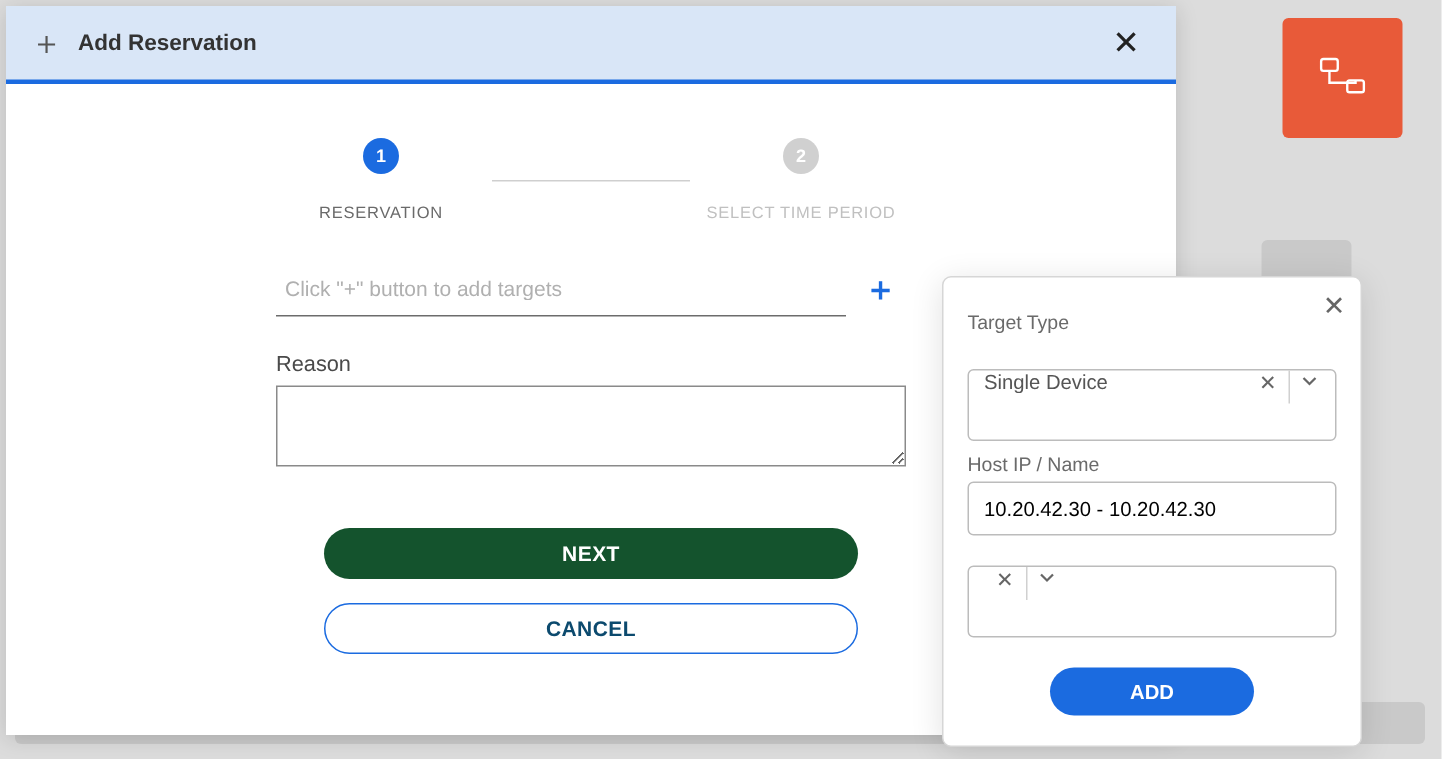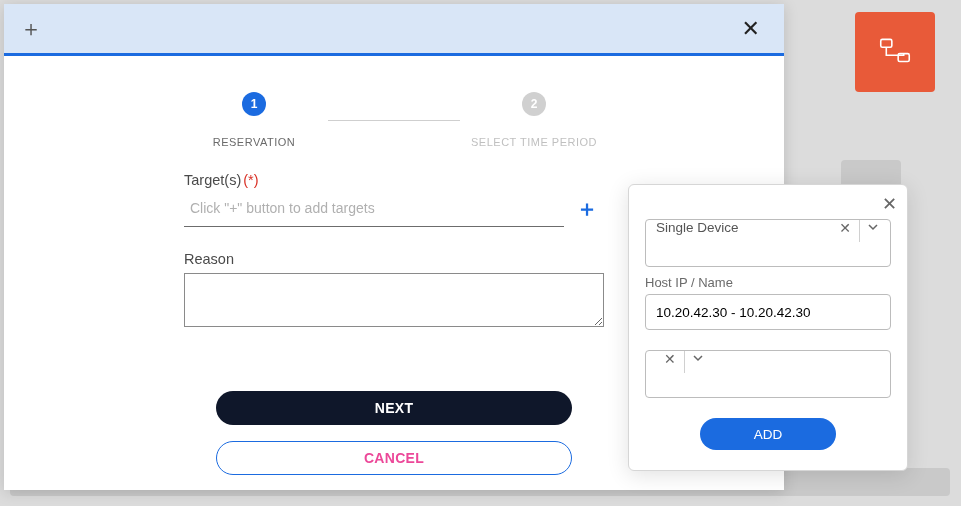--- a/index.html
+++ b/index.html
@@ -66,22 +66,22 @@
   .reason-area {
     width:100%; height:54px; margin-top:6px; border:1px solid #8a8a8a;
     resize:both; overflow:auto; padding:6px; font-size:14px; font-family:inherit;
   }
 
   .buttons { margin-top:36px; display:flex; flex-direction:column; gap:16px; align-items:center;}
   .btn {
     width:356px; height:34px; border-radius:17px; border:none; font-size:14px; font-weight:600;
     cursor:pointer; letter-spacing:.3px;
   }
-  .btn-primary { background:#0f172a; color:#fff;margin-top:24px; }
-  .btn-secondary { background:#fff; color:#ec4899; border:1.5px solid #1b6be0; }
+  .btn-primary { background:#14532d; color:#fff; }
+  .btn-secondary { background:#fff; color:#0c4a6e; border:1.5px solid #1b6be0; }
 
   
   .popover {
     position:absolute; top:184px; left:628px; width:280px; background:#fff;
     border:1px solid #d6d6d6; border-radius:6px; padding:14px 16px 20px 16px;
     box-shadow:0 4px 22px rgba(0,0,0,.12);
     display:flex; flex-direction:column;
   }
   .popover-close { position:absolute; top:8px; right:10px; font-size:18px; color:#666; cursor:pointer; }
   .pop-label { font-size:13px; color:#6a6a6a; margin-top:8px; margin-bottom:4px; }
@@ -93,64 +93,58 @@
   .pop-field .clear { color:#666; padding:0 8px; cursor:pointer; font-size:14px; }
   .pop-field .divider { width:1px; height:22px; background:#d0d0d0; }
   .pop-field .caret { padding:0 8px; cursor:pointer; }
   .pop-field .caret svg { width:10px; height:10px; }
   .pop-input {
     border:1px solid #bcbcbc; border-radius:4px; height:36px; padding:0 10px;
     font-size:13.5px; color:#000000; outline:none; width:100%;
   }
   .pop-add {
     margin:20px auto 0 auto; width:136px; height:32px; border-radius:16px; border:none;
-    background:#1b6be0; color:#fff; font-size:13.5px; font-weight:400; cursor:pointer;
+    background:#1b6be0; color:#fff; font-size:13.5px; font-weight:700; cursor:pointer;
   }
 </style>
 </head>
 <body>
 
 <div class="bg-block" style="top:160px; right:60px; width:60px; height:40px;"></div>
 <div class="bg-block" style="bottom:10px; left:10px; width:940px; height:28px;"></div>
 <div class="bg-orange">
   <svg viewBox="0 0 48 48">
     <rect x="6" y="8" width="14" height="10" rx="2"></rect>
     <rect x="28" y="26" width="14" height="10" rx="2"></rect>
     <path d="M13 18 v10 h22 v-2"></path>
   </svg>
 </div>
 
 <div class="modal">
   <div class="modal-header">
     <span class="plus">＋</span>
+    <span class="title">Add Reservation</span>
     <span class="close">✕</span>
   </div>
 
   <div class="modal-body">
 
     <div class="stepper">
       <div class="step-col">
         <div class="step-circle active">1</div>
         <div class="step-label">RESERVATION</div>
       </div>
       <div class="step-line"></div>
       <div class="step-col">
         <div class="step-circle inactive">2</div>
         <div class="step-label inactive">SELECT TIME PERIOD</div>
       </div>
     </div>
 
     <div class="field-group">
-      <div class="target-row">
-        <div class="field-label">
-          <span>Target(s)</span>
-          <span class="req">(*)</span>
-        </div>
-        <div style="flex:1"></div>
-      </div>
       <div class="target-row" style="margin-top:2px;">
         <input class="target-input" type="text" placeholder="Click &quot;+&quot; button to add targets" style="">
         <span class="add-target-btn">＋</span>
       </div>
     </div>
 
     <div class="field-group">
       <div class="field-label">Reason</div>
       <textarea class="reason-area" style=""></textarea>
     </div>
@@ -159,20 +153,21 @@
       <button class="btn btn-primary">NEXT</button>
       <button class="btn btn-secondary">CANCEL</button>
     </div>
 
   </div>
 </div>
 
 <div class="popover">
   <span class="popover-close">✕</span>
 
+  <div class="pop-label">Target Type</div>
   <div class="pop-field">
     <span class="val">Single Device</span>
     <span class="clear">✕</span>
     <span class="divider"></span>
     <span class="caret">
       <svg viewBox="0 0 10 10">
           <path d="M1 3 L5 7 L9 3" fill="none" stroke="#666" stroke-width="1.5"></path>
         </svg>
     </span>
   </div>

